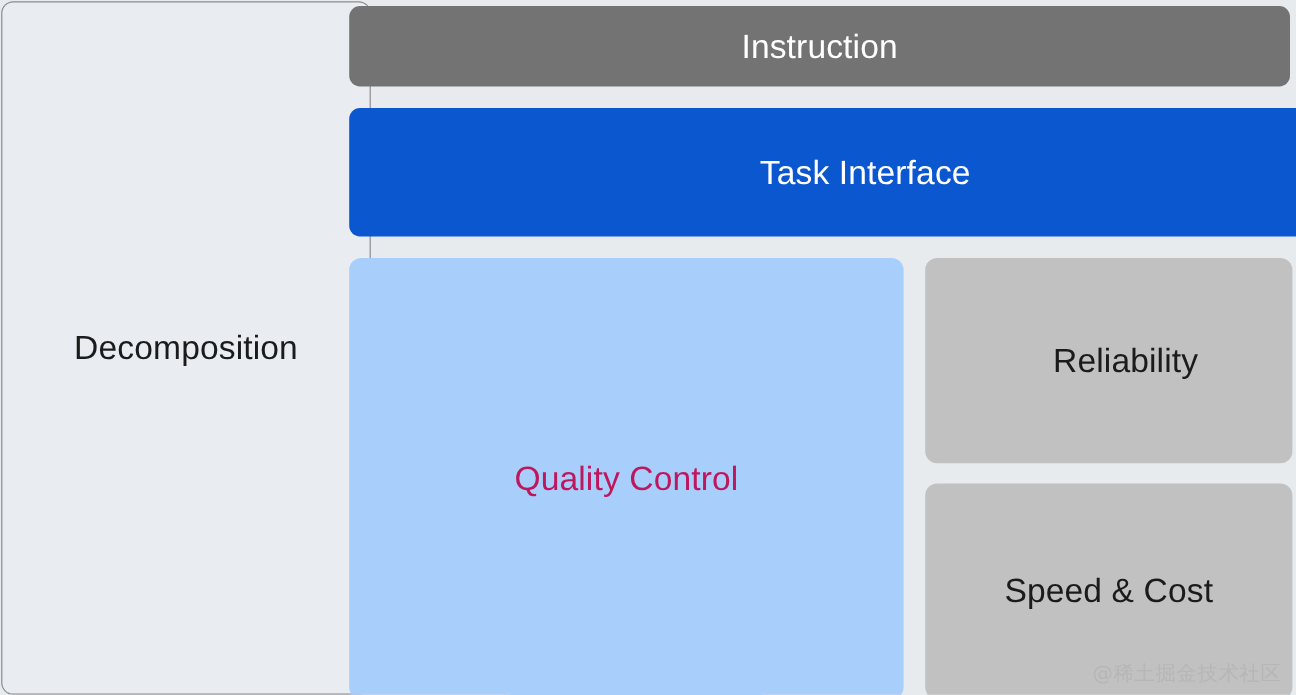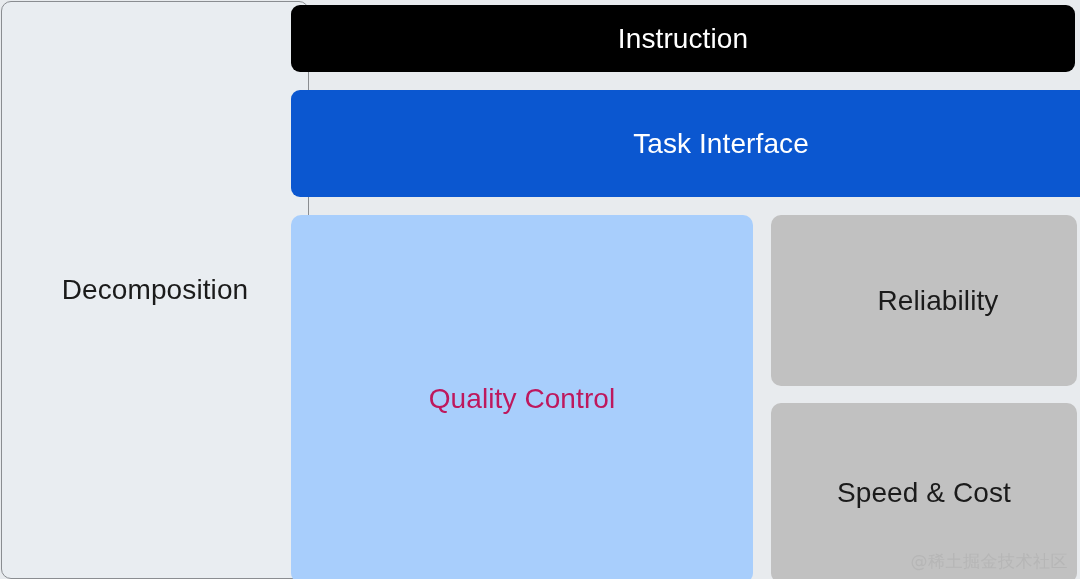--- a/index.html
+++ b/index.html
@@ -53,21 +53,21 @@
     color: #1b1b1b;
     font-size: 28px;
   }
 
   
   #instruction {
     left: 291px;
     top: 5px;
     width: 784px;
     height: 67px;
-    background: #000000;
+    background: #737373;
     border-radius: 9px;
   }
   #instruction .label {
     color: #ffffff;
     font-size: 28px;
   }
 
   
   #task-interface {
     left: 291px;

